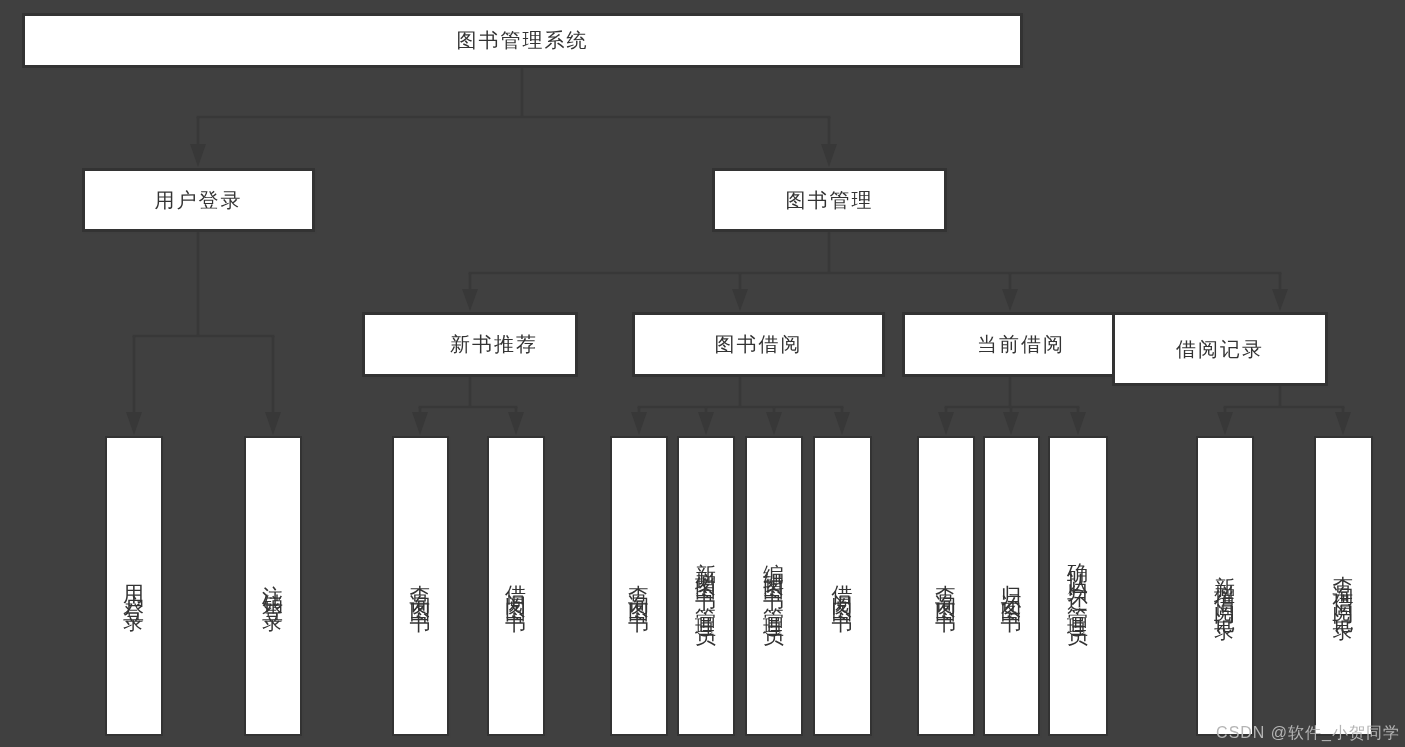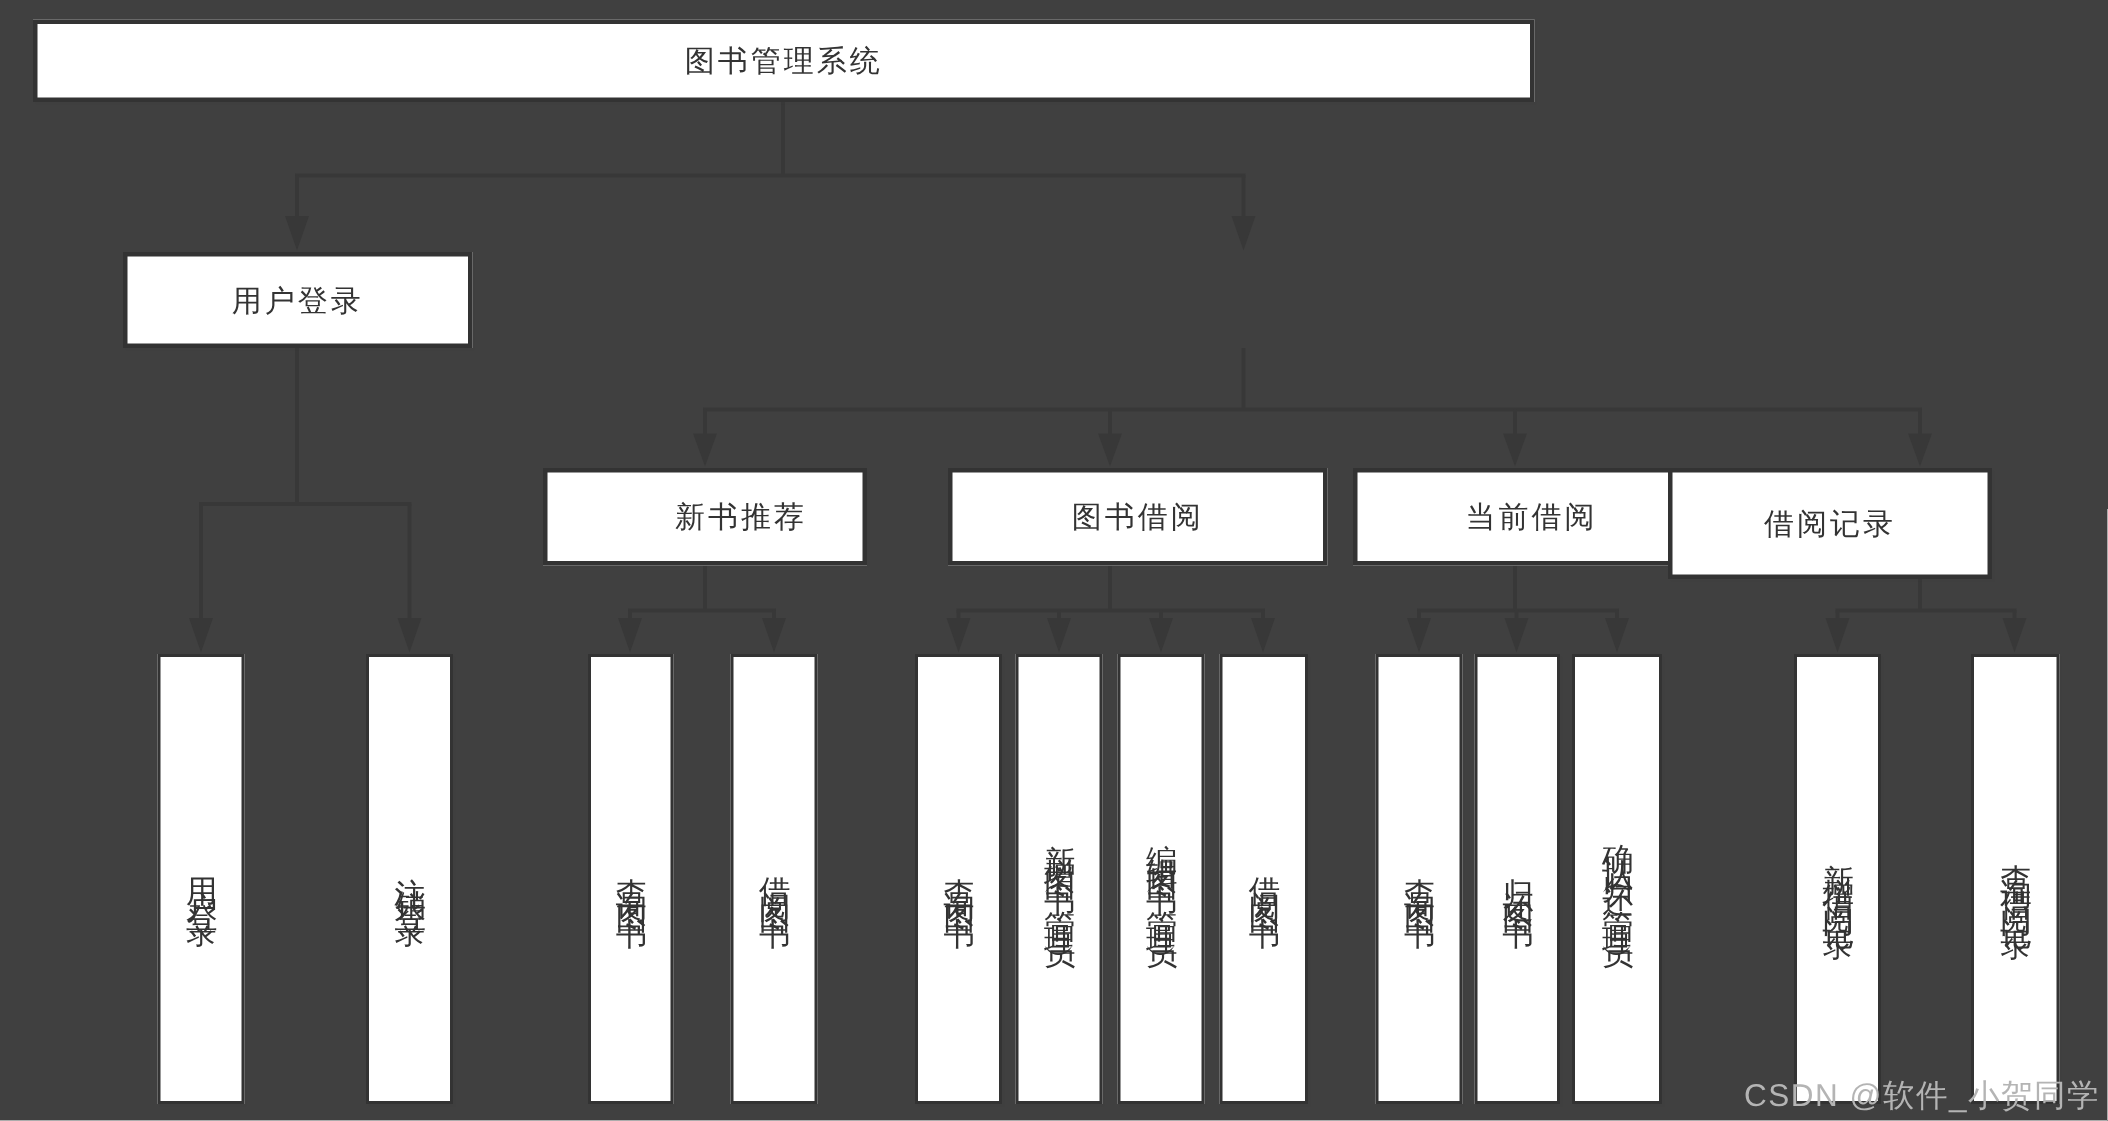--- a/index.html
+++ b/index.html
@@ -15,21 +15,21 @@
     font-size:20px; letter-spacing:2px; white-space:nowrap;
     box-shadow:1.5px 1.5px 0 rgba(60,60,60,0.18);
   }
   .leaf {
     border-width:2.5px;
     writing-mode:vertical-rl; text-orientation:mixed;
     font-size:21px; line-height:1; letter-spacing:9px; white-space:normal;
   }
   .watermark {
     position:absolute; right:5px; bottom:3px; z-index:5;
-    font-size:21px; color:#b4b4b4; letter-spacing:1px;
+    font-size:16px; color:#b4b4b4; letter-spacing:1px;
   }
 </style>
 </head>
 <body>
 
 <div class="stage">
 
   <svg class="wires" viewBox="0 0 1405 747" xmlns="http://www.w3.org/2000/svg">
     <g stroke="#383838" stroke-width="2.6" fill="none">
 
@@ -109,20 +109,21 @@
       <polygon points="1003,412 1019,412 1011,435"></polygon>
       <polygon points="1070,412 1086,412 1078,435"></polygon>
       <polygon points="1217,412 1233,412 1225,435"></polygon>
       <polygon points="1335,412 1351,412 1343,435"></polygon>
     </g>
   </svg>
 
   <div class="node" style="left:22px; top:13px; width:1001px; height:55px;">图书管理系统</div>
 
   <div class="node" style="left:82px; top:168px; width:233px; height:64px;">用户登录</div>
+  <div class="node" style="left:712px; top:168px; width:235px; height:64px;">图书管理</div>
 
   <div class="node" style="left:362px; top:312px; width:216px; height:65px;padding-left:48px;">新书推荐</div>
   <div class="node" style="left:632px; top:312px; width:253px; height:65px;">图书借阅</div>
   <div class="node" style="left:902px; top:312px; width:238px; height:65px;">当前借阅</div>
   <div class="node" style="left:1112px; top:312px; width:216px; height:74px;">借阅记录</div>
 
   <div class="node leaf" style="left:105px; top:436px; width:58px; height:300px;">用户登录</div>
   <div class="node leaf" style="left:244px; top:436px; width:58px; height:300px;">注销登录</div>
 
   <div class="node leaf" style="left:392px; top:436px; width:57px; height:300px;">查询图书</div>

